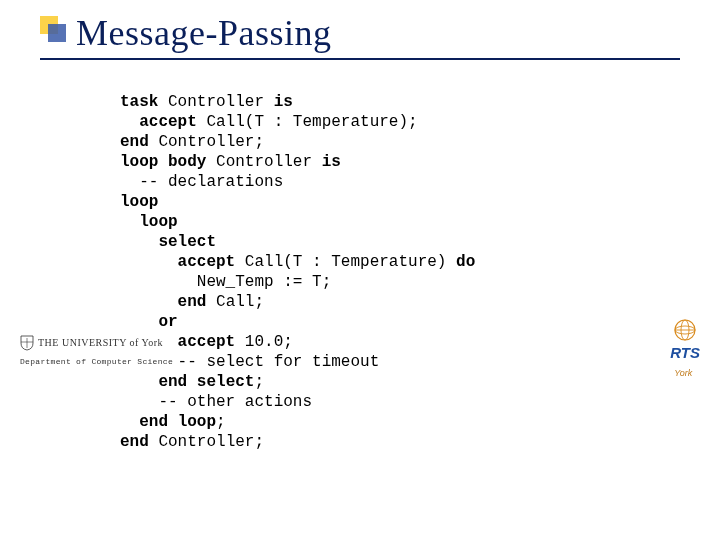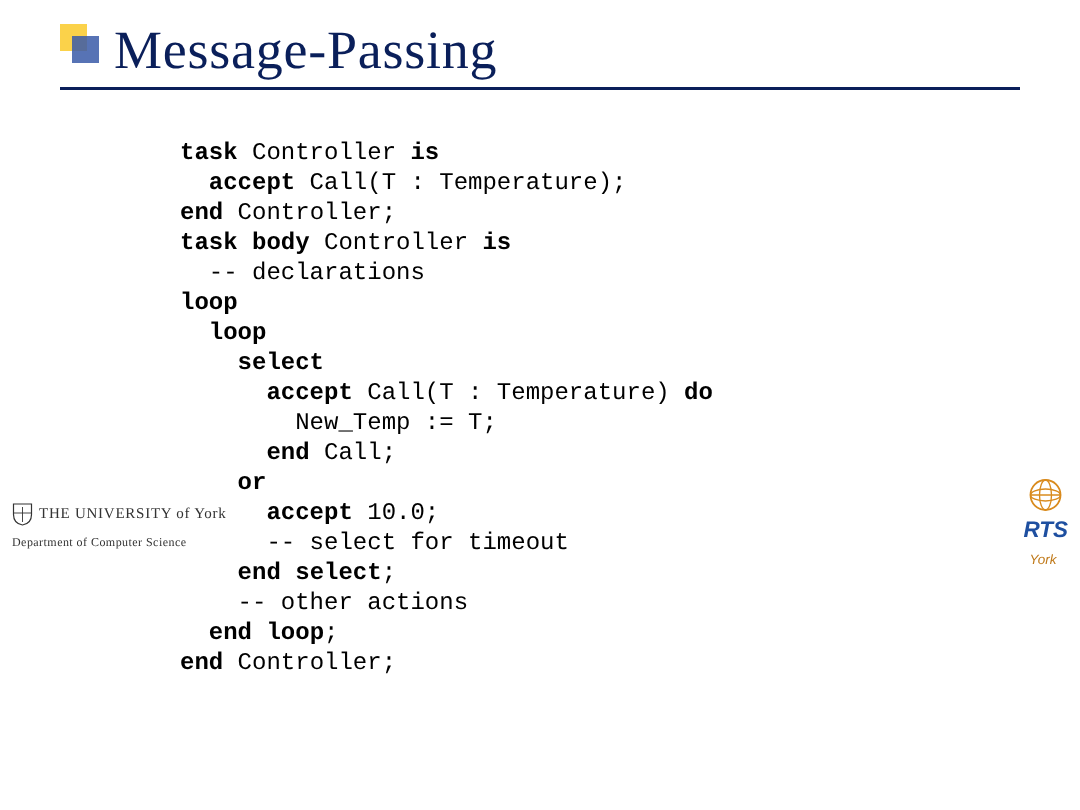--- a/index.html
+++ b/index.html
@@ -63,21 +63,21 @@
   .code-block b { font-weight: bold; }
   .footer {
     position: absolute;
     left: 0;
     bottom: 8px;
     width: 720px;
     height: 44px;
     display: flex;
     align-items: center;
     justify-content: space-between;
-    padding: 0 8px;
+    padding: 0 20px;
   }
   .uni-logo {
     display: flex;
     flex-direction: column;
     align-items: flex-start;
     font-family: Georgia, serif;
     color: #333;
   }
   .uni-top {
     font-size: 10px;
@@ -87,20 +87,21 @@
     gap: 4px;
   }
   .uni-shield {
     width: 14px; height: 16px;
     display: inline-block;
   }
   .uni-dept {
     font-size: 8px;
     letter-spacing: 0.3px;
     margin-top: 6px;
+    font-family: Liberation Mono, monospace;
   }
   .footer-text {
     font-family: Verdana, Geneva, sans-serif;
     font-size: 9px;
     color: #444;
     flex: 1;
     text-align: center;
     padding: 0 6px;
   }
   .rts-logo {
@@ -138,21 +139,21 @@
       <div class="deco-yellow"></div>
       <div class="deco-blue"></div>
     </div>
     <div class="title">Message-Passing</div>
   </div>
   <div class="title-underline"></div>
 
   <div class="code-block"><b>task</b><span> Controller </span><b>is</b>
 <b>  accept</b><span> Call(T : Temperature);</span>
 <b>end</b><span> Controller;</span>
-<b>task body</b><span> Controller </span><b>is</b>
+<b>loop body</b><span> Controller </span><b>is</b>
 <span>  -- declarations</span>
 <b>loop</b>
 <b>  loop</b>
 <b>    select</b>
 <b>      accept</b><span> Call(T : Temperature) </span><b>do</b>
 <span>        New_Temp := T;</span>
 <b>      end</b><span> Call;</span>
 <b>    or</b>
 <b>      accept</b><span> 10.0;</span>
 <span>      -- select for timeout</span>

